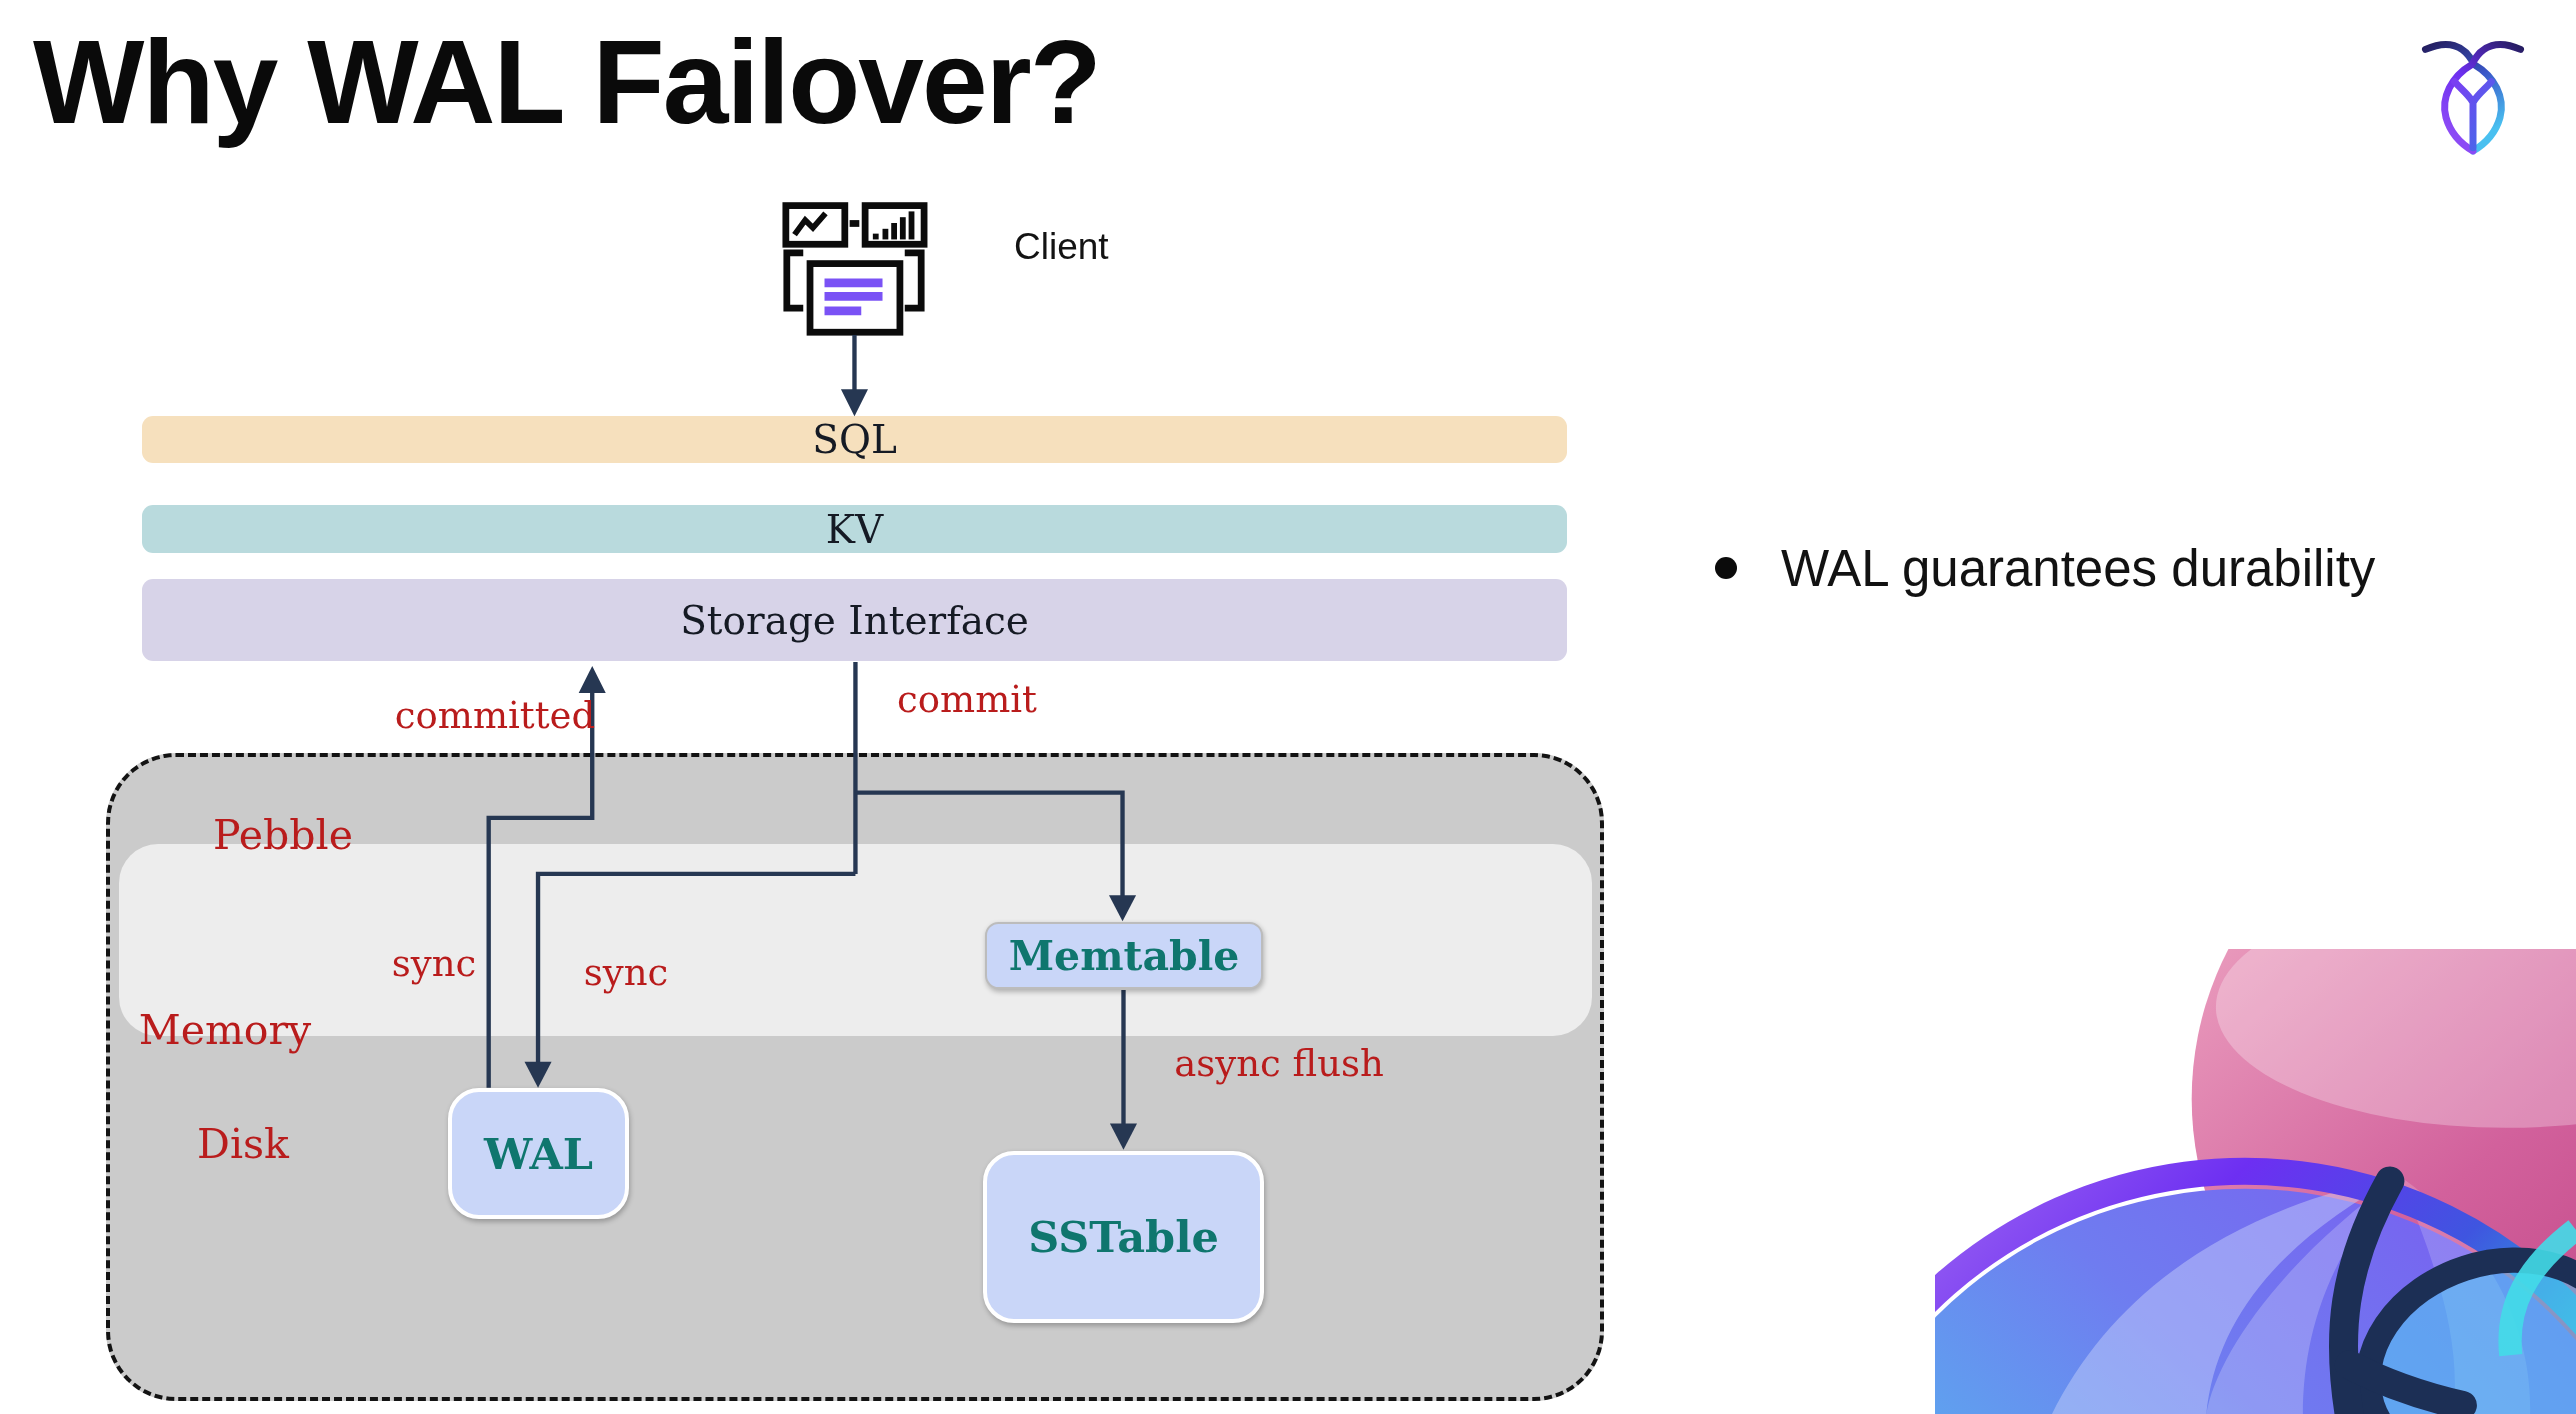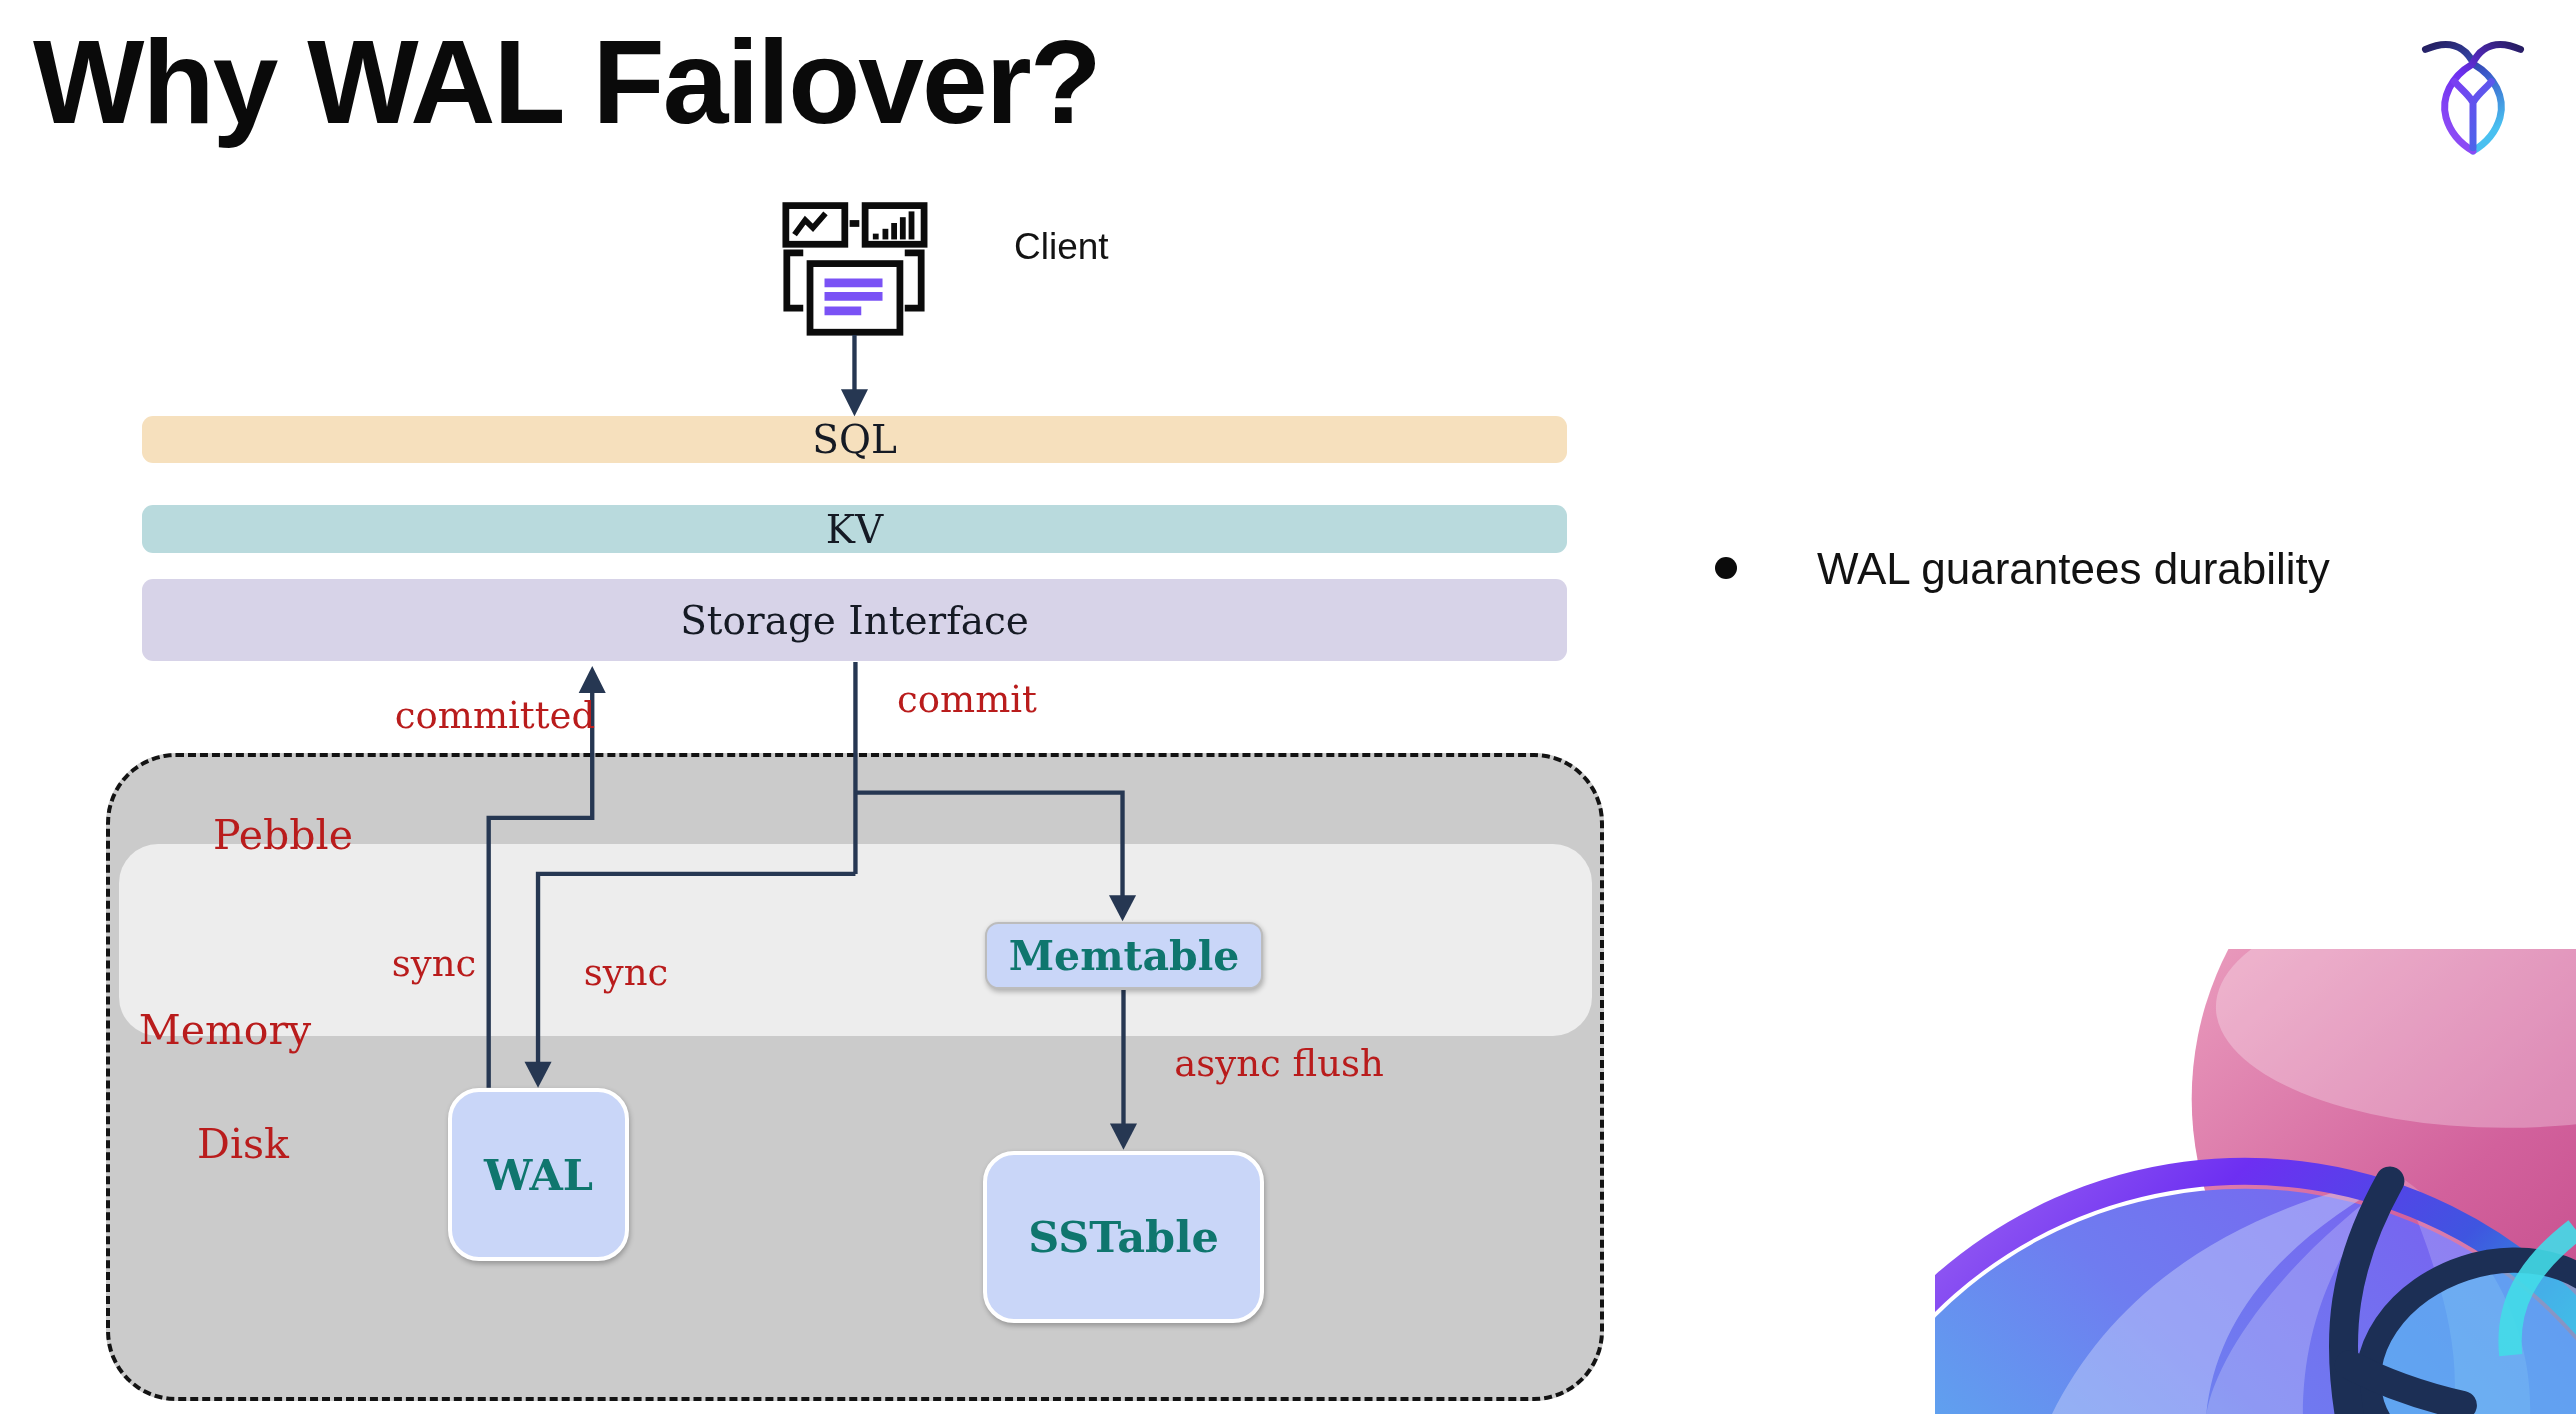--- a/index.html
+++ b/index.html
@@ -28,36 +28,36 @@
           background:#cbcbcb;border:4.8px dashed #131313;border-radius:70px;box-sizing:border-box;}
   .memory-band{position:absolute;left:119px;top:844px;width:1473px;height:192px;
                background:#ededed;border-radius:39px;}
 
   
   .bluebox{position:absolute;display:flex;align-items:center;justify-content:center;
            background:#c9d6f8;font-family:"DejaVu Serif",serif;font-weight:bold;color:#0f766e;
            box-sizing:border-box;box-shadow:1px 2.9px 5.8px rgba(0,0,0,0.25);}
   .box-memtable{left:985px;top:922px;width:278px;height:67px;border:2.9px solid #bcbcbc;
                 border-radius:13.5px;font-size:41px;}
-  .box-wal{left:448px;top:1088px;width:181px;height:173px;border:4.8px solid #ffffff;
+  .box-wal{left:448px;top:1088px;width:181px;height:131px;border:4.8px solid #ffffff;
            border-radius:31px;font-size:43px;}
   .box-sstable{left:983px;top:1151px;width:281px;height:172px;border:4.8px solid #ffffff;
                border-radius:31px;font-size:43px;}
 
   .connectors{position:absolute;left:0;top:0;z-index:6;pointer-events:none;}
   .boxlayer{z-index:7;} .lablayer{z-index:8;}
 
   
   .client-icon{position:absolute;left:774px;top:194px;z-index:5;}
   .client-label{position:absolute;left:1014px;top:226px;font-size:37px;color:#131313;}
 
   
   .bullet{position:absolute;display:flex;z-index:4;}
   .bullet .dot{width:22px;height:22px;border-radius:50%;background:#0b0b0b;flex:none;margin-top:19.4px;}
-  .bullet .btext{margin-left:80px;font-size:44px;line-height:62px;color:#121212;white-space:pre-line;}
+  .bullet .btext{margin-left:44px;font-size:51px;line-height:62px;color:#121212;white-space:pre-line;}
   .bullet-1{left:1715px;top:538px;}
   .bullet-2{left:1715px;top:635px;}
 
   .logo{position:absolute;left:2419px;top:35px;z-index:5;}
   .corner{position:absolute;right:0;bottom:0;z-index:2;}
 </style>
 </head>
 <body>
 
 <div class="slide">

